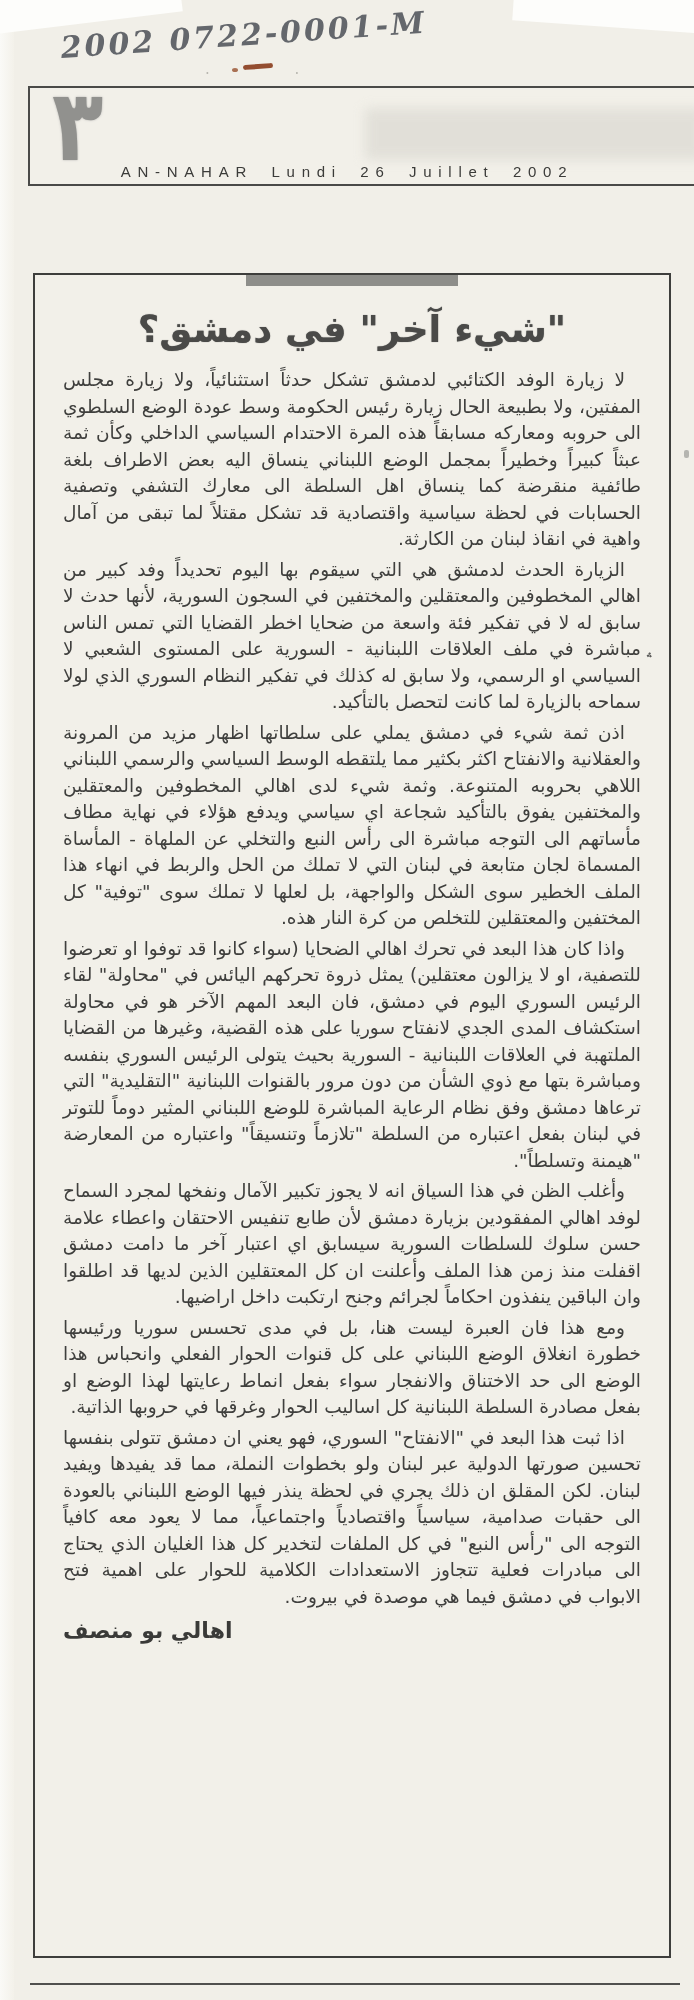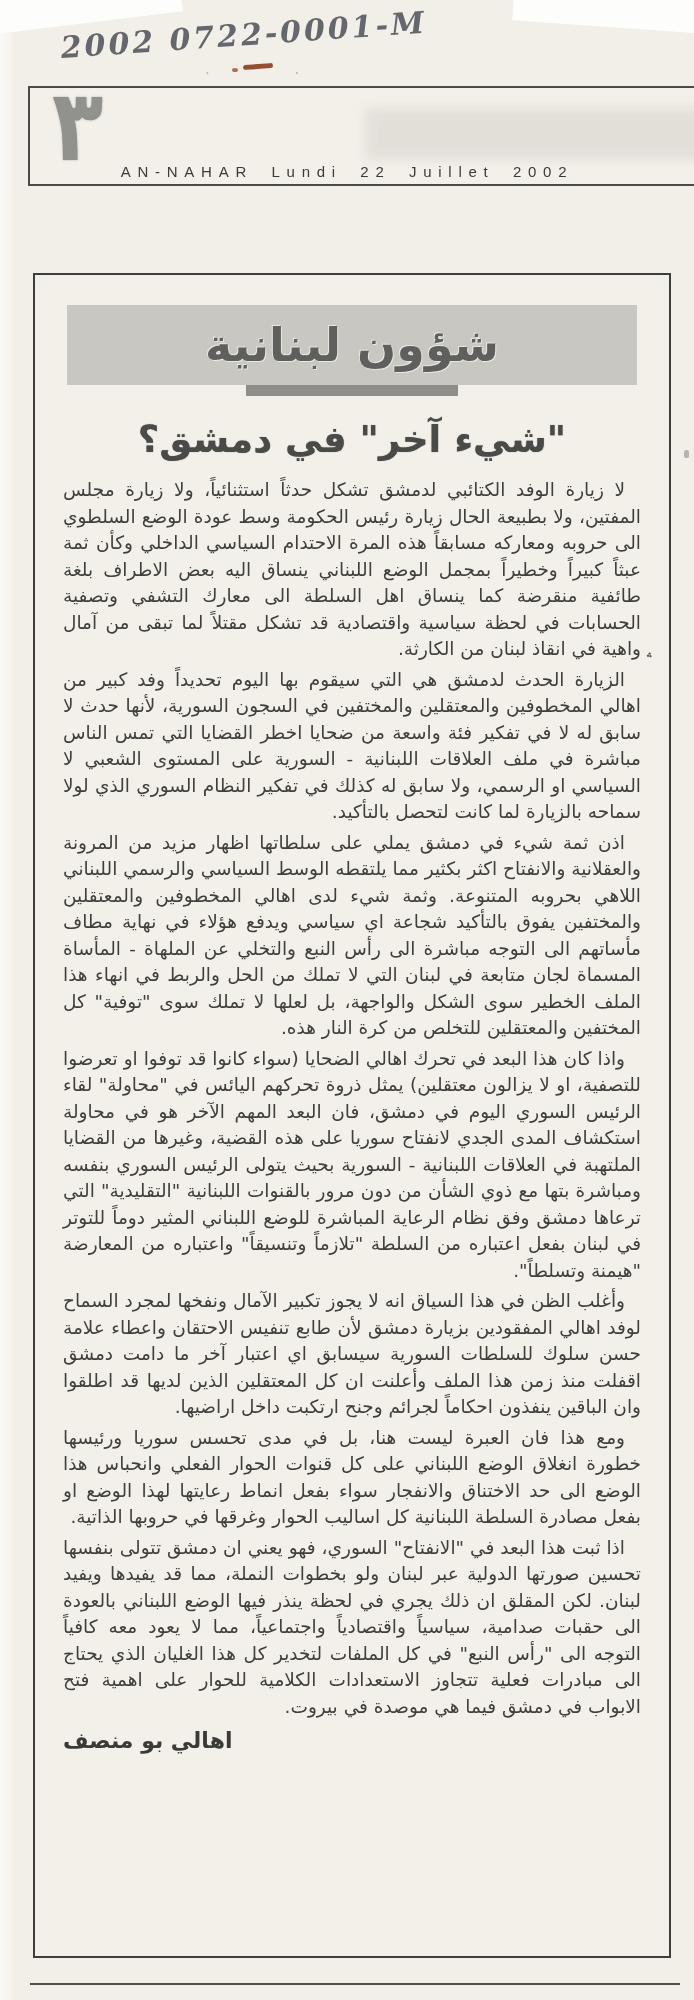--- a/index.html
+++ b/index.html
@@ -89,25 +89,24 @@
 <div class="corner corner-tr"></div>
 
 <div class="handwriting">2002 0722-0001-M</div>
 <div class="gray-echo">. .</div>
 <div class="red-dot"></div>
 <div class="red-mark"></div>
 
 <div class="header-box">
   <div class="smudge-band"></div>
   <div class="page-number">٣</div>
-  <div class="masthead-line">AN-NAHAR Lundi 22 Juillet 2002</div>
+  <div class="masthead-line">AN-NAHAR Lundi 26 Juillet 2002</div>
 </div>
 
 <div class="article-box">
-  <div class="section-banner">شؤون لبنانية</div>
   <div class="banner-tab"></div>
   <h1 class="article-title">"شيء آخر" في دمشق؟</h1>
   <div class="body-text">
       <p>لا زيارة الوفد الكتائبي لدمشق تشكل حدثاً استثنائياً، ولا زيارة مجلس المفتين، ولا بطبيعة الحال زيارة رئيس الحكومة وسط عودة الوضع السلطوي الى حروبه ومعاركه مسابقاً هذه المرة الاحتدام السياسي الداخلي وكأن ثمة عبثاً كبيراً وخطيراً بمجمل الوضع اللبناني ينساق اليه بعض الاطراف بلغة طائفية منقرضة كما ينساق اهل السلطة الى معارك التشفي وتصفية الحسابات في لحظة سياسية واقتصادية قد تشكل مقتلاً لما تبقى من آمال واهية في انقاذ لبنان من الكارثة.</p>
       <p>الزيارة الحدث لدمشق هي التي سيقوم بها اليوم تحديداً وفد كبير من اهالي المخطوفين والمعتقلين والمختفين في السجون السورية، لأنها حدث لا سابق له لا في تفكير فئة واسعة من ضحايا اخطر القضايا التي تمس الناس مباشرة في ملف العلاقات اللبنانية - السورية على المستوى الشعبي لا السياسي او الرسمي، ولا سابق له كذلك في تفكير النظام السوري الذي لولا سماحه بالزيارة لما كانت لتحصل بالتأكيد.</p>
       <p>اذن ثمة شيء في دمشق يملي على سلطاتها اظهار مزيد من المرونة والعقلانية والانفتاح اكثر بكثير مما يلتقطه الوسط السياسي والرسمي اللبناني اللاهي بحروبه المتنوعة. وثمة شيء لدى اهالي المخطوفين والمعتقلين والمختفين يفوق بالتأكيد شجاعة اي سياسي ويدفع هؤلاء في نهاية مطاف مأساتهم الى التوجه مباشرة الى رأس النبع والتخلي عن الملهاة - المأساة المسماة لجان متابعة في لبنان التي لا تملك من الحل والربط في انهاء هذا الملف الخطير سوى الشكل والواجهة، بل لعلها لا تملك سوى "توفية" كل المختفين والمعتقلين للتخلص من كرة النار هذه.</p>
       <p>واذا كان هذا البعد في تحرك اهالي الضحايا (سواء كانوا قد توفوا او تعرضوا للتصفية، او لا يزالون معتقلين) يمثل ذروة تحركهم اليائس في "محاولة" لقاء الرئيس السوري اليوم في دمشق، فان البعد المهم الآخر هو في محاولة استكشاف المدى الجدي لانفتاح سوريا على هذه القضية، وغيرها من القضايا الملتهبة في العلاقات اللبنانية - السورية بحيث يتولى الرئيس السوري بنفسه ومباشرة بتها مع ذوي الشأن من دون مرور بالقنوات اللبنانية "التقليدية" التي ترعاها دمشق وفق نظام الرعاية المباشرة للوضع اللبناني المثير دوماً للتوتر في لبنان بفعل اعتباره من السلطة "تلازماً وتنسيقاً" واعتباره من المعارضة "هيمنة وتسلطاً".</p>
       <p>وأغلب الظن في هذا السياق انه لا يجوز تكبير الآمال ونفخها لمجرد السماح لوفد اهالي المفقودين بزيارة دمشق لأن طابع تنفيس الاحتقان واعطاء علامة حسن سلوك للسلطات السورية سيسابق اي اعتبار آخر ما دامت دمشق اقفلت منذ زمن هذا الملف وأعلنت ان كل المعتقلين الذين لديها قد اطلقوا وان الباقين ينفذون احكاماً لجرائم وجنح ارتكبت داخل اراضيها.</p>
       <p>ومع هذا فان العبرة ليست هنا، بل في مدى تحسس سوريا ورئيسها خطورة انغلاق الوضع اللبناني على كل قنوات الحوار الفعلي وانحباس هذا الوضع الى حد الاختناق والانفجار سواء بفعل انماط رعايتها لهذا الوضع او بفعل مصادرة السلطة اللبنانية كل اساليب الحوار وغرقها في حروبها الذاتية.</p>
       <p>اذا ثبت هذا البعد في "الانفتاح" السوري، فهو يعني ان دمشق تتولى بنفسها تحسين صورتها الدولية عبر لبنان ولو بخطوات النملة، مما قد يفيدها ويفيد لبنان. لكن المقلق ان ذلك يجري في لحظة ينذر فيها الوضع اللبناني بالعودة الى حقبات صدامية، سياسياً واقتصادياً واجتماعياً، مما لا يعود معه كافياً التوجه الى "رأس النبع" في كل الملفات لتخدير كل هذا الغليان الذي يحتاج الى مبادرات فعلية تتجاوز الاستعدادات الكلامية للحوار على اهمية فتح الابواب في دمشق فيما هي موصدة في بيروت.</p>

